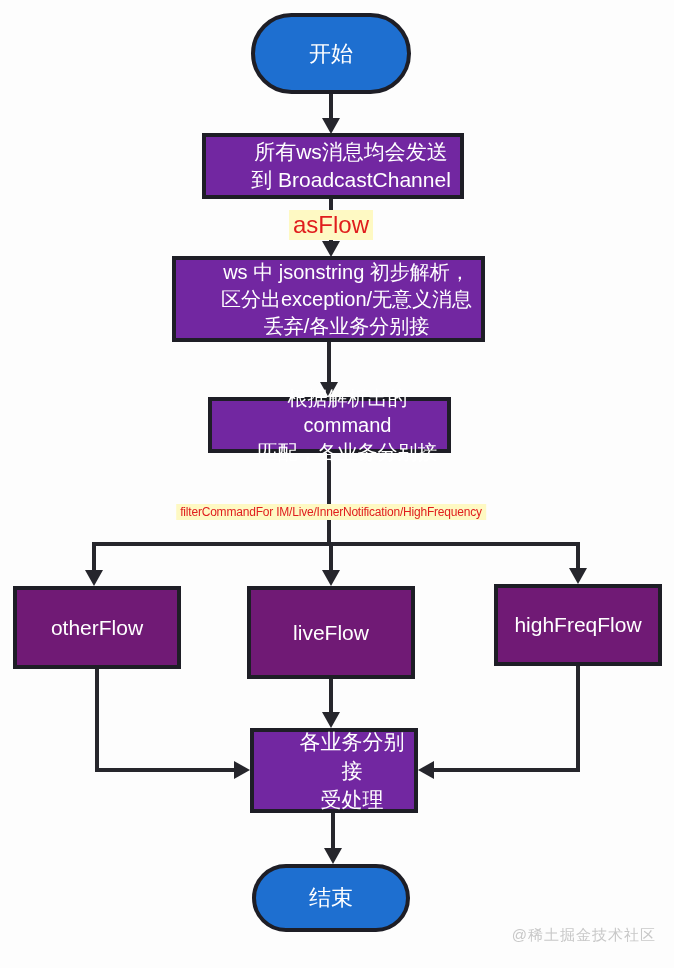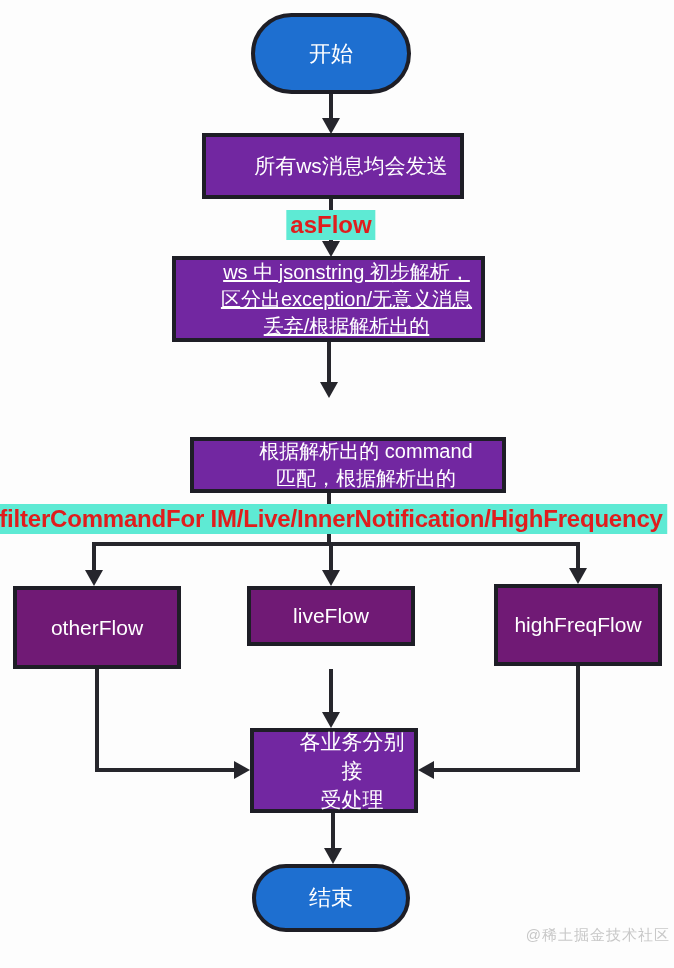--- a/index.html
+++ b/index.html
@@ -12,28 +12,28 @@
     position:absolute;box-sizing:border-box;z-index:2;
     border:4px solid #1e1e26;color:#ffffff;
     display:flex;flex-direction:column;align-items:center;justify-content:center;
     text-align:center;
   }
   .node .ln{display:block;}
   .rect{background:#7227a1;font-size:20px;line-height:27px;padding-left:36px;}
   .flowbox{background:#701a75;font-size:21px;line-height:24px;}
   .stadium{background:#1e6fd0;border-radius:42px;font-size:22px;}
   .edge-label{
-    position:absolute;z-index:3;color:#e01d1d;font-weight:bold;
-    background:#5eead4;white-space:nowrap;padding:1px 4px;
+    position:absolute;z-index:3;color:#e01d1d;font-weight:normal;
+    background:#fef9c3;white-space:nowrap;padding:1px 4px;
     transform:translateX(-50%);
   }
   .edge-label.asflow{font-size:24px;}
-  .edge-label.filter{font-size:24px;letter-spacing:-0.2px;}
+  .edge-label.filter{font-size:12px;letter-spacing:-0.2px;}
   .watermark{
-    position:absolute;z-index:3;right:4px;top:926px;
+    position:absolute;z-index:3;right:18px;top:926px;
     color:#c8c8c8;font-size:15px;letter-spacing:1px;
   }
 </style>
 </head>
 <body>
 
 <div class="canvas">
 
   <svg class="connectors" width="674" height="968" viewBox="0 0 674 968">
     <g stroke="#26262c" stroke-width="4" fill="#26262c">
@@ -73,38 +73,39 @@
       <polygon points="324,848 342,848 333,864" stroke="none"></polygon>
     </g>
   </svg>
 
   <div class="node stadium" style="left:251px;top:13px;width:160px;height:81px;">
     <span class="ln">开始</span>
   </div>
 
   <div class="node rect" style="left:202px;top:133px;width:262px;height:66px;font-size:21px;line-height:28px;">
     <span class="ln">所有ws消息均会发送</span>
+    <span class="ln">到 BroadcastChannel</span>
   </div>
 
-  <div class="node rect" style="left:172px;top:256px;width:313px;height:86px;text-decoration:underline;">
+  <div class="node rect" style="left:172px;top:256px;width:313px;height:86px;">
     <span class="ln">ws 中 jsonstring 初步解析，</span>
     <span class="ln">区分出exception/无意义消息</span>
-    <span class="ln">丢弃/根据解析出的</span>
+    <span class="ln">丢弃/各业务分别接</span>
   </div>
 
-  <div class="node rect" style="left:190px;top:397px;width:316px;height:56px;margin-top:40px;">
+  <div class="node rect" style="left:208px;top:397px;width:243px;height:56px;">
     <span class="ln">根据解析出的 command</span>
-    <span class="ln">匹配，根据解析出的</span>
+    <span class="ln">匹配，各业务分别接</span>
   </div>
 
   <div class="node flowbox" style="left:13px;top:586px;width:168px;height:83px;">
     <span class="ln">otherFlow</span>
   </div>
 
-  <div class="node flowbox" style="left:247px;top:586px;width:168px;height:60px;">
+  <div class="node flowbox" style="left:247px;top:586px;width:168px;height:93px;">
     <span class="ln">liveFlow</span>
   </div>
 
   <div class="node flowbox" style="left:494px;top:584px;width:168px;height:82px;">
     <span class="ln">highFreqFlow</span>
   </div>
 
   <div class="node rect" style="left:250px;top:728px;width:168px;height:85px;font-size:21px;line-height:29px;">
     <span class="ln">各业务分别接</span>
     <span class="ln">受处理</span>

